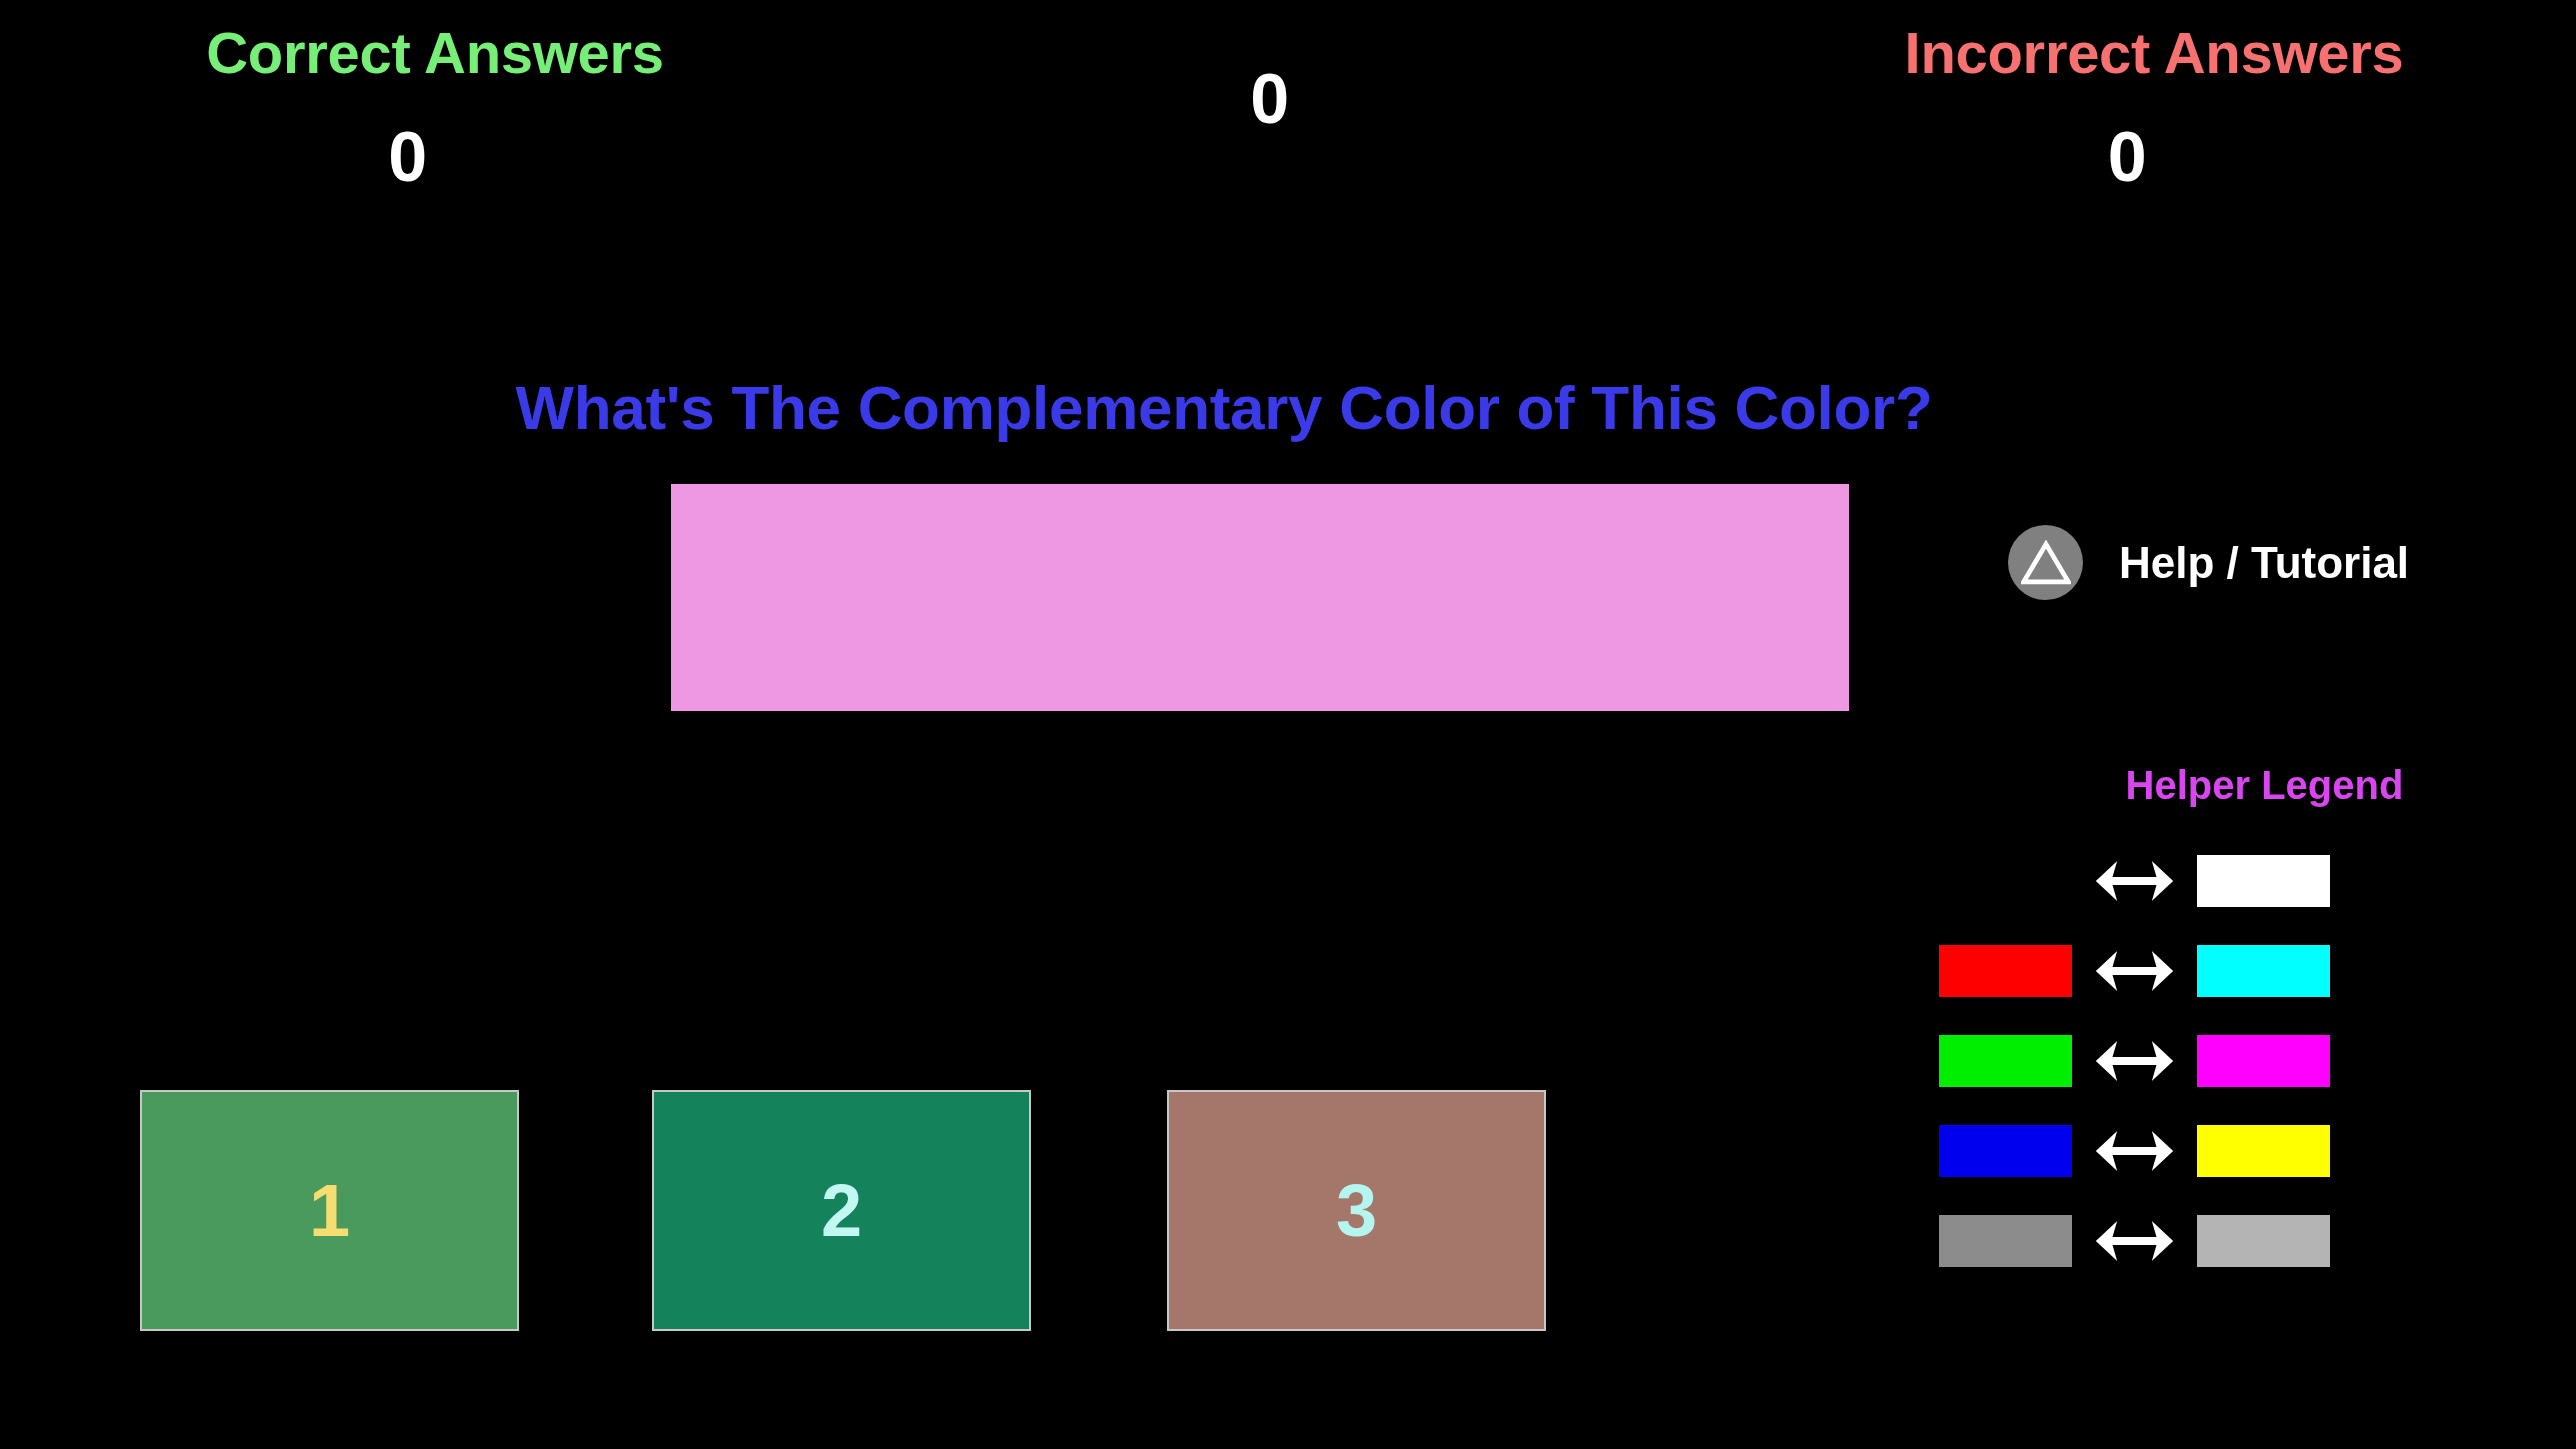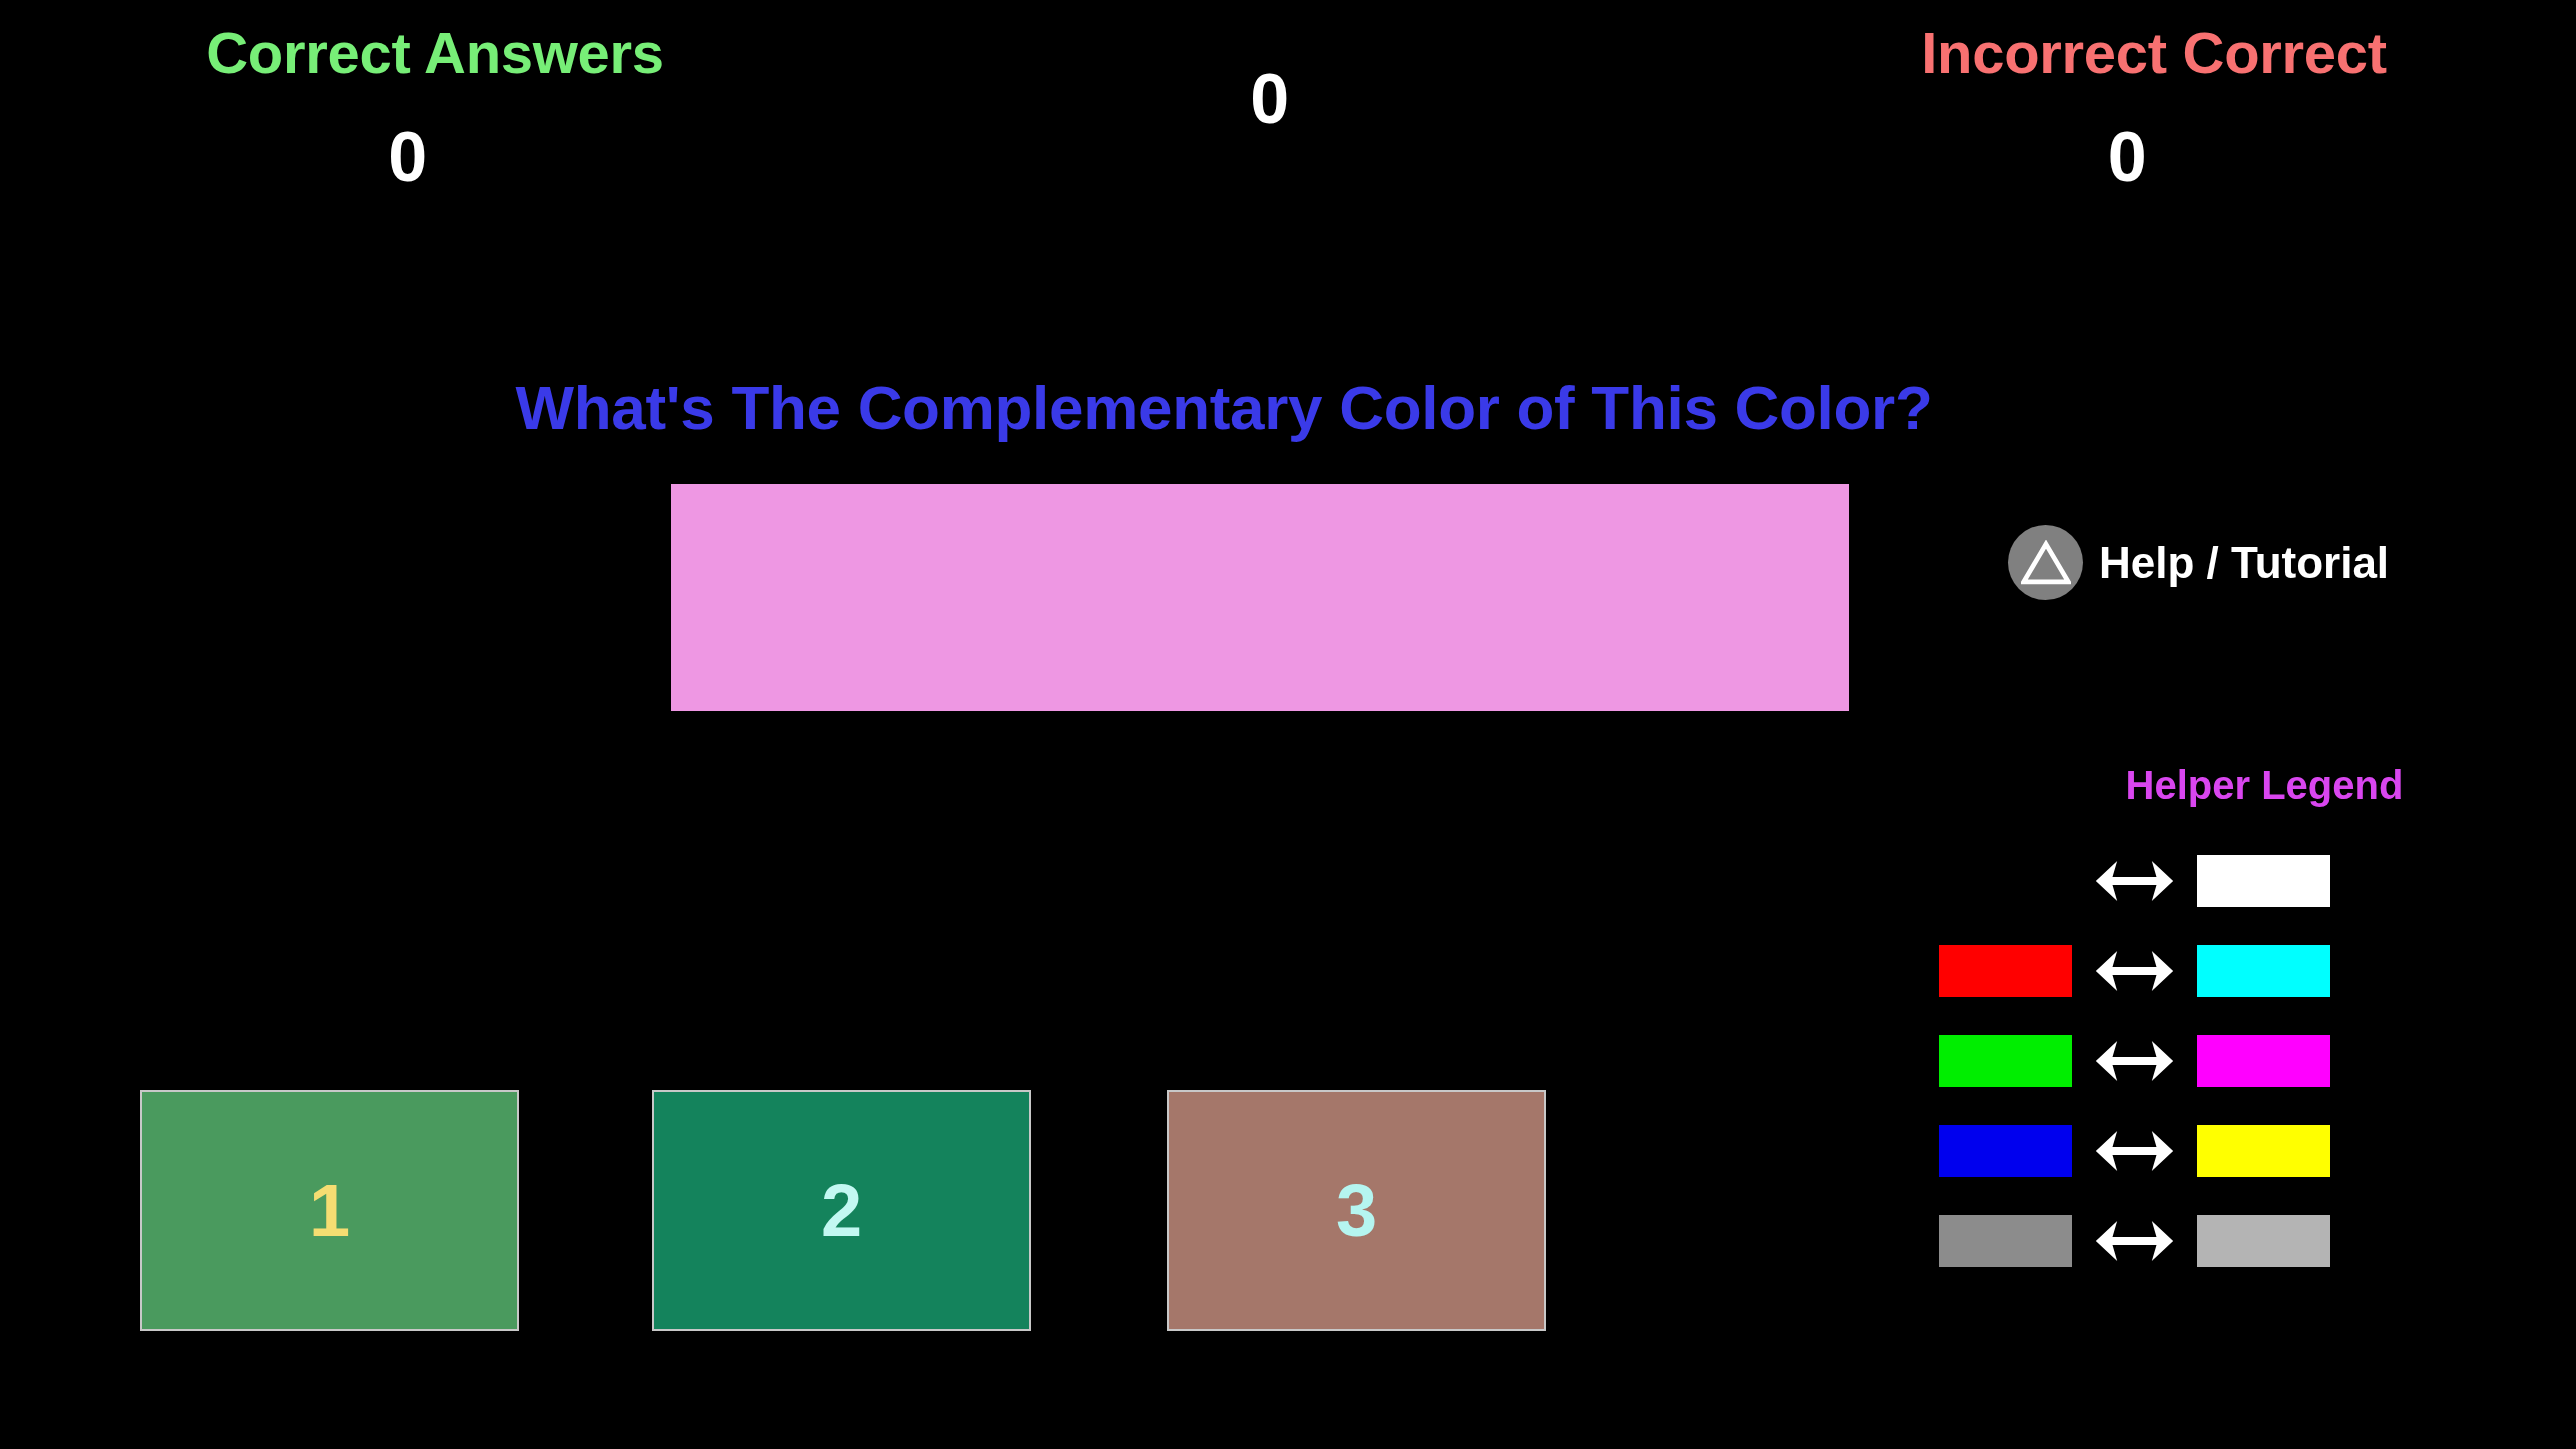--- a/index.html
+++ b/index.html
@@ -45,21 +45,21 @@
   
   #color-swatch{
     position:absolute;
     left:671px; top:484px;
     width:1178px; height:227px;
   }
 
   
   #help-tutorial{
     position:absolute; left:2008px; top:525px;
-    display:flex; align-items:center; gap:16px;
+    display:flex; align-items:center; gap:36px;
     cursor:pointer;
   }
   #help-icon-circle{
     width:75px; height:75px; border-radius:50%;
     background:#808080;
     display:flex; align-items:center; justify-content:center;
     flex:0 0 auto;
   }
   #help-icon-circle svg{ display:block; }
   #help-label{
@@ -116,21 +116,21 @@
   <div class="stat-block" id="stat-correct">
     <div class="stat-label" style="color: rgb(119, 238, 119);">Correct Answers</div>
     <div class="stat-value" style="color: rgb(255, 255, 255);">0</div>
   </div>
 
   <div class="stat-block" id="stat-streak">
     <div class="stat-value" style="color: rgb(255, 255, 255);">0</div>
   </div>
 
   <div class="stat-block" id="stat-incorrect">
-    <div class="stat-label" style="color: rgb(248, 113, 113);">Incorrect Correct</div>
+    <div class="stat-label" style="color: rgb(248, 113, 113);">Incorrect Answers</div>
     <div class="stat-value" style="color: rgb(255, 255, 255);">0</div>
   </div>
 
 </div>
 
 <div id="question-title" style="color: rgb(58, 58, 232);">What's The Complementary Color of This Color?</div>
 
 <div id="color-swatch" style="background-color: rgb(238, 151, 227);"></div>
 
 <div id="help-tutorial">

